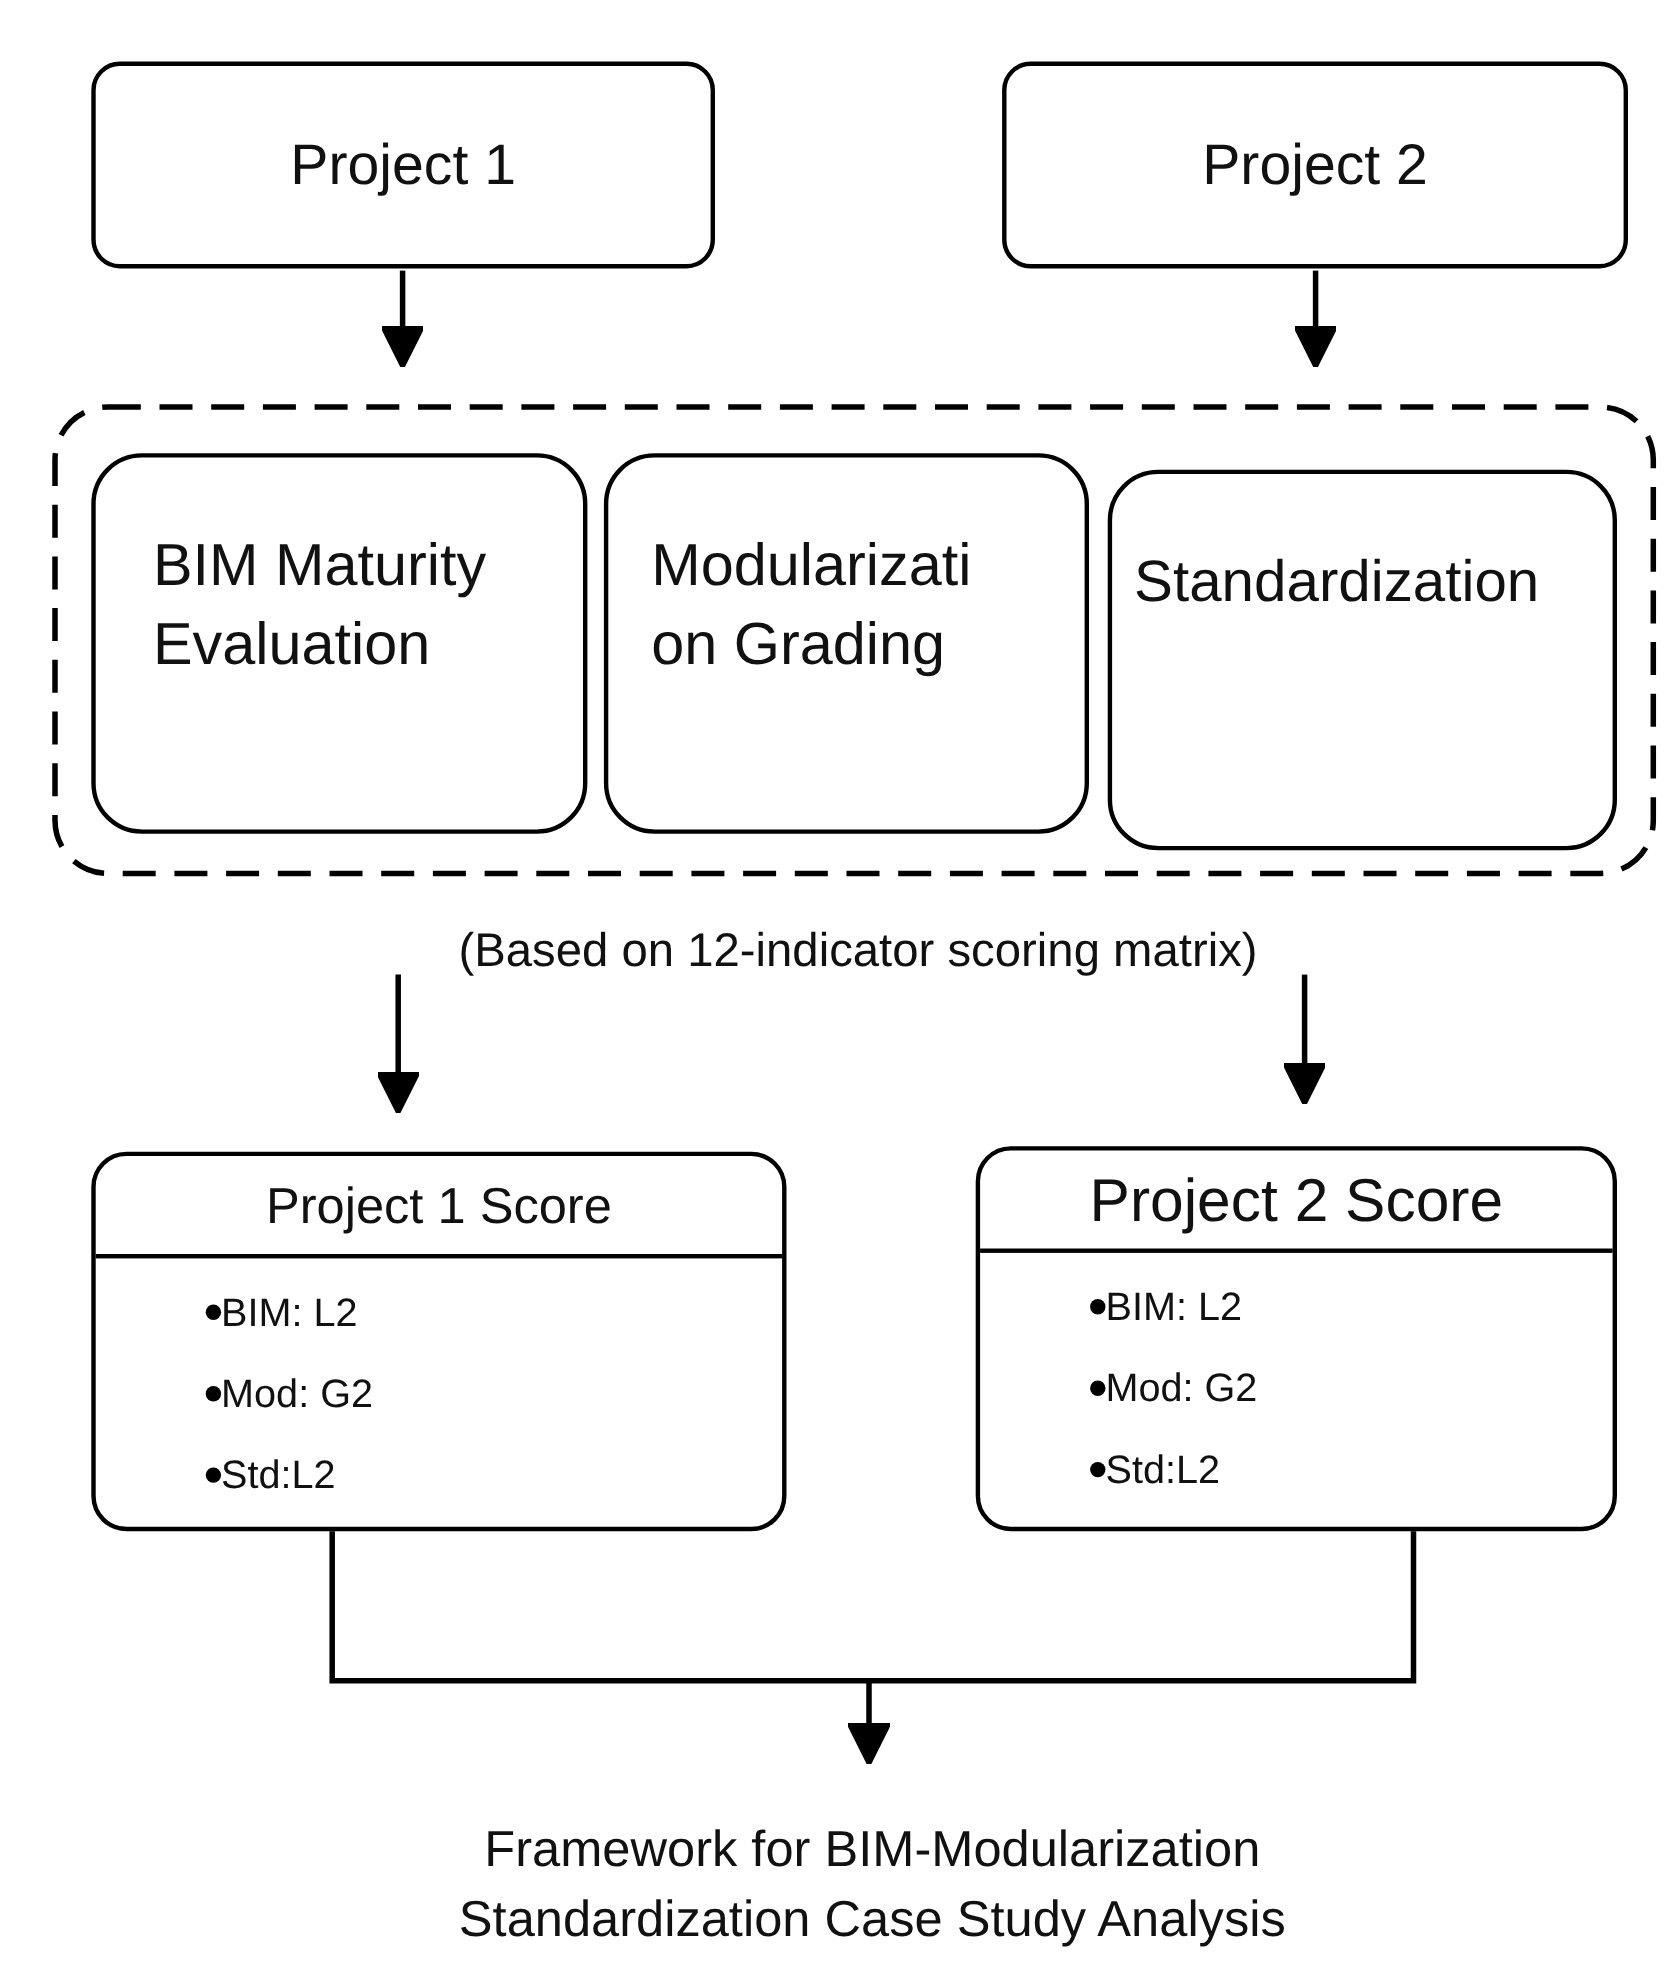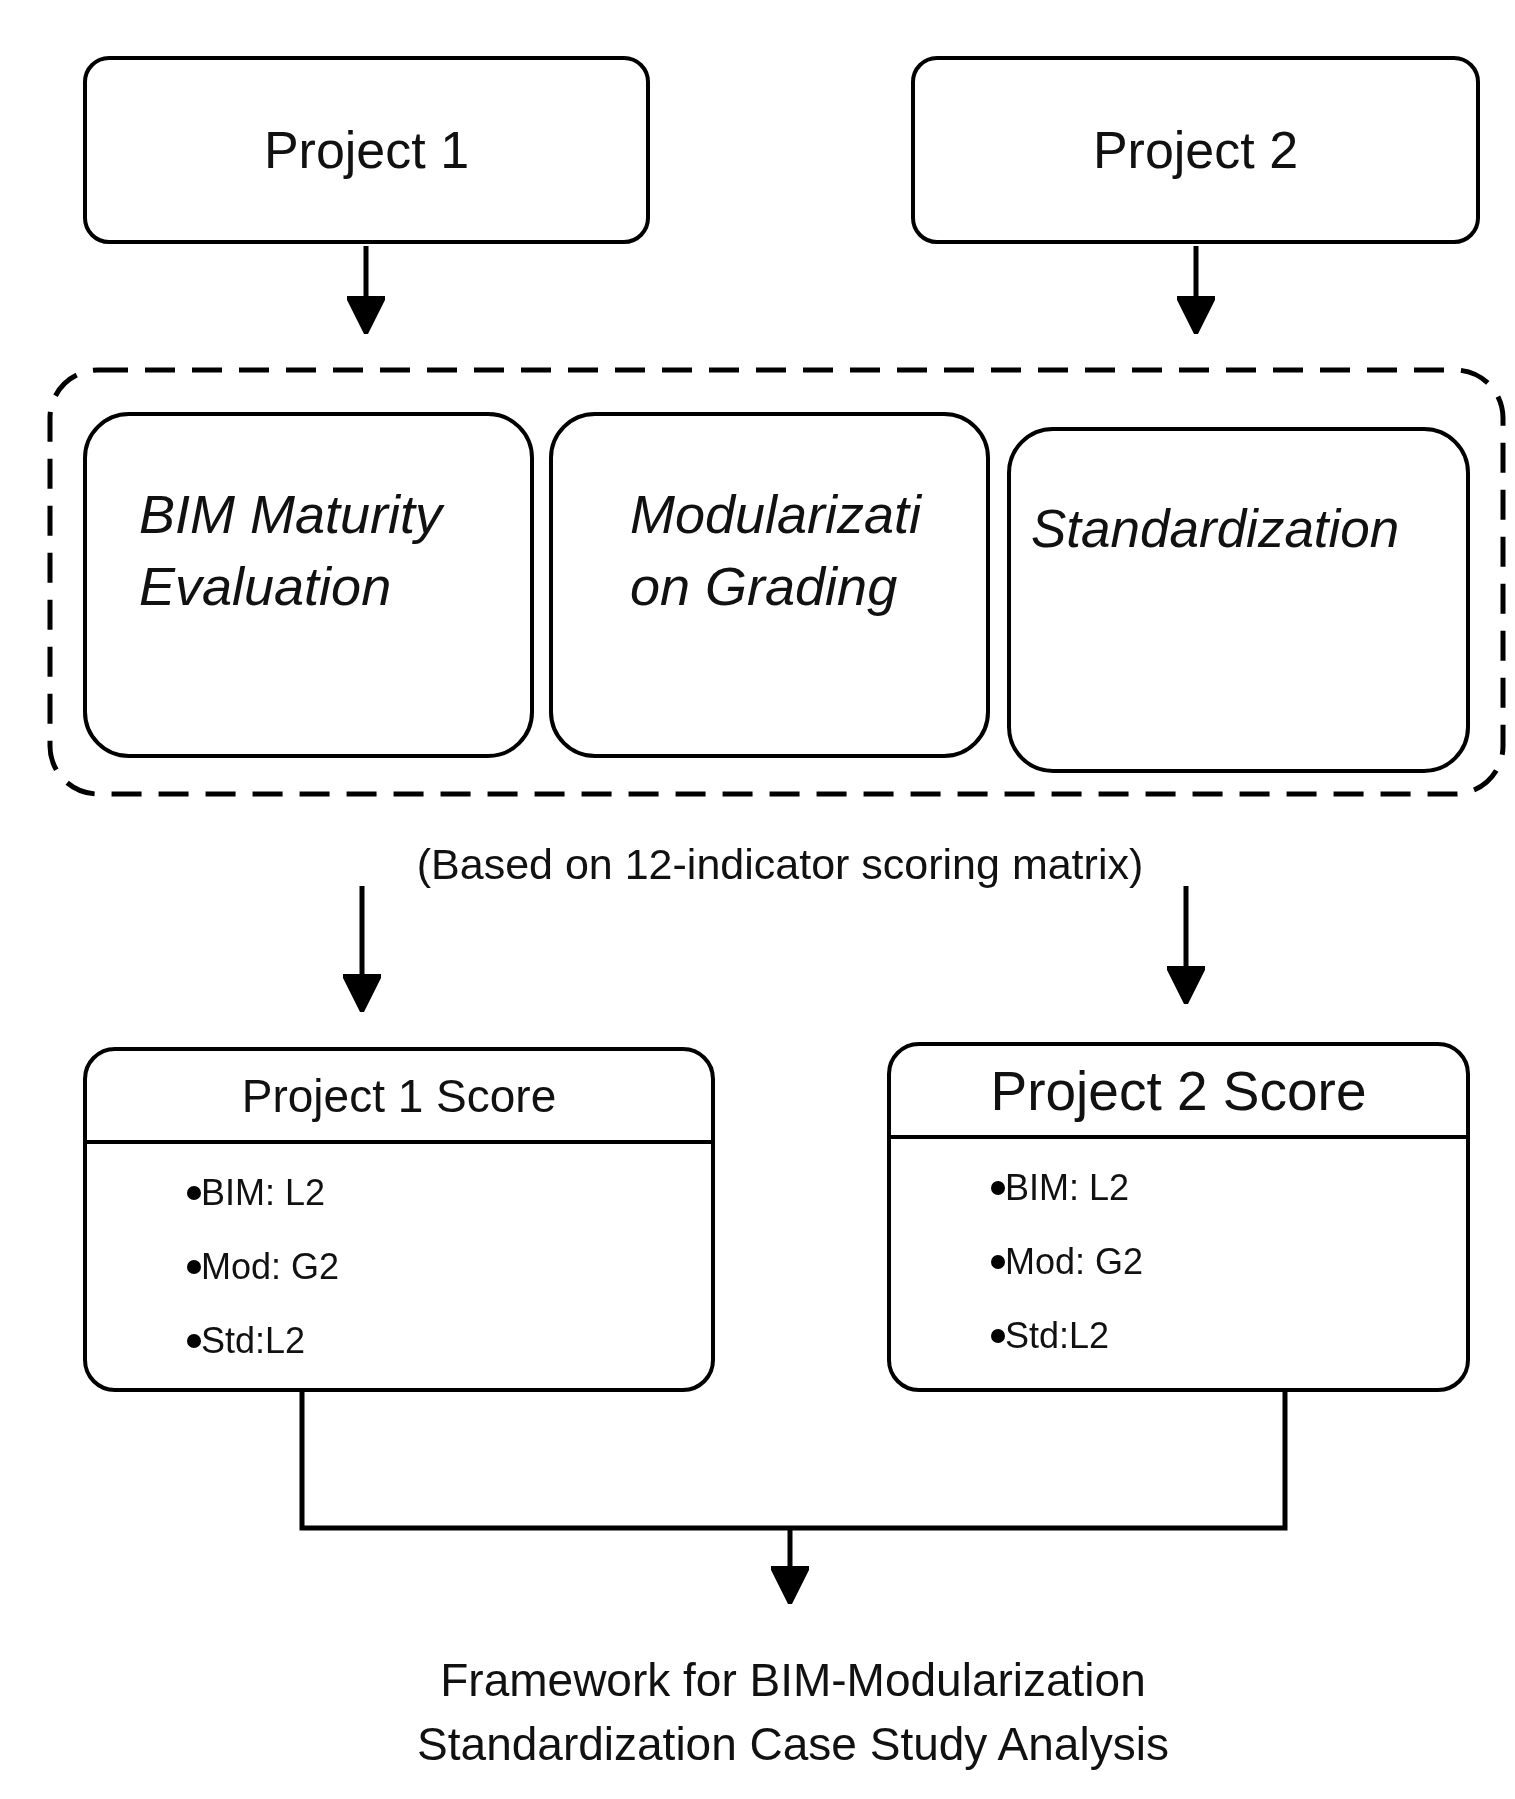--- a/index.html
+++ b/index.html
@@ -33,24 +33,23 @@
     display:flex;align-items:center;justify-content:center;
     font-size:52px;
   }
   #p1-box{left:83px;top:56px;width:567px;height:188px;text-align:center;}
   #p2-box{left:911px;top:56px;width:569px;height:188px;align-items:center;}
   
   .proc-box{
     border-radius:46px;
     font-size:54px;line-height:72px;
     padding-top:62px;
-    font-style:italic;
   }
   #proc1{left:83px;top:412px;width:451px;height:346px;padding-left:52px;}
-  #proc2{left:549px;top:412px;width:441px;height:346px;padding-left:77px;}
+  #proc2{left:549px;top:412px;width:441px;height:346px;padding-left:39px;}
   #proc3{left:1007px;top:412px;width:463px;height:346px;padding-left:20px;font-size:53px;margin-top:15px;}
   .proc-line{display:block;white-space:nowrap;}
   
   .caption{
     position:absolute;left:780px;top:840px;
     transform:translateX(-50%);
     font-size:43px;white-space:nowrap;
   }
   
   .score-box{border-radius:32px;}

